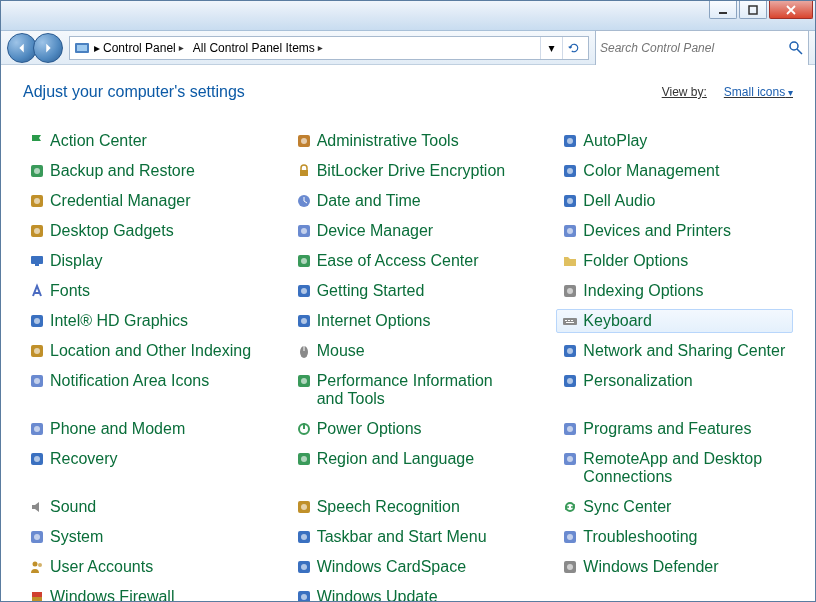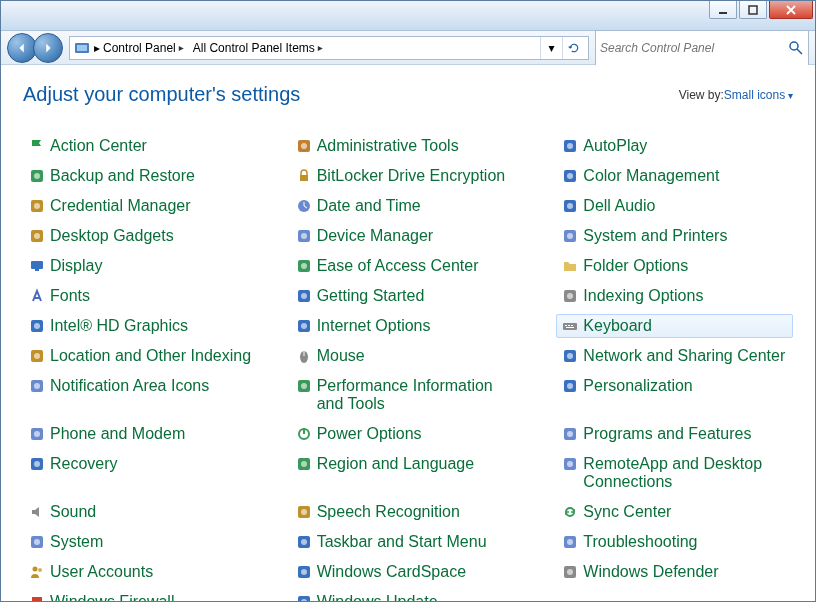--- a/index.html
+++ b/index.html
@@ -25,22 +25,22 @@
 .crumb .caret { margin:0 3px; font-size:10px; color:#333; }
 .addr-tools { display:flex; gap:0; margin-left:auto; }
 .addr-tool { width:22px; height:22px; border-left:1px solid #d0dae8; display:flex; align-items:center; justify-content:center; cursor:pointer; }
 .search { width:214px; height:36px; border:1px solid #a8bacf; background:#fff; display:flex; align-items:center; padding:0 4px; }
 .search input { border:none; outline:none; flex:1; font-size:12px; font-style:italic; color:#888; }
 .search .mag { width:16px; height:16px; color:#1e60b0; }
 
 
 .content { flex:1; background:#fff; padding:18px 22px; overflow:auto; }
 .heading-row { display:flex; justify-content:space-between; align-items:center; margin-bottom:28px; }
-.heading { font-size:20px; color:#0c5aa6; font-weight:normal; }
-.viewby { font-size:12px; color:#333; display:flex; align-items:flex-end; gap:0; }
+.heading { font-size:16px; color:#0c5aa6; font-weight:normal; }
+.viewby { font-size:12px; color:#333; display:flex; align-items:flex-end; gap:17px;text-decoration:underline; }
 .viewby .sel { color:#1e60b0; cursor:pointer; }
 .viewby .sel::after { content:" ▾"; font-size:10px; }
 
 .items { display:grid; grid-template-columns:repeat(3,1fr); column-gap:30px; row-gap:6px; }
 .item { display:flex; align-items:flex-start; gap:4px; font-size:16px; color:#0a6e3a; cursor:pointer; padding:2px 4px; border:1px solid transparent; border-radius:2px; }
 .item.hover { background:linear-gradient(to bottom,#f3f8fe,#e4f0fc); border-color:#b8d6fb; }
 .item .ico { width:18px; height:18px; display:flex; align-items:center; justify-content:center; flex-shrink:0; }
 .item .ico svg { width:16px; height:16px; }
 </style>
 </head>
@@ -220,21 +220,21 @@
           </span>
           <span>Device Manager</span>
         </div>
         <div class="item">
           <span class="ico">
             <svg viewBox="0 0 16 16">
               <rect x="2" y="2" width="12" height="12" rx="2" fill="#6a8ad0"></rect>
               <circle cx="8" cy="8" r="3" fill="#fff" opacity="0.6"></circle>
             </svg>
           </span>
-          <span>System and Printers</span>
+          <span>Devices and Printers</span>
         </div>
         <div class="item">
           <span class="ico">
             <svg viewBox="0 0 16 16">
               <rect x="2" y="3" width="12" height="8" rx="1" fill="#3a70c0"></rect>
               <rect x="6" y="11" width="4" height="2" fill="#3a70c0"></rect>
             </svg>
           </span>
           <span>Display</span>
         </div>

